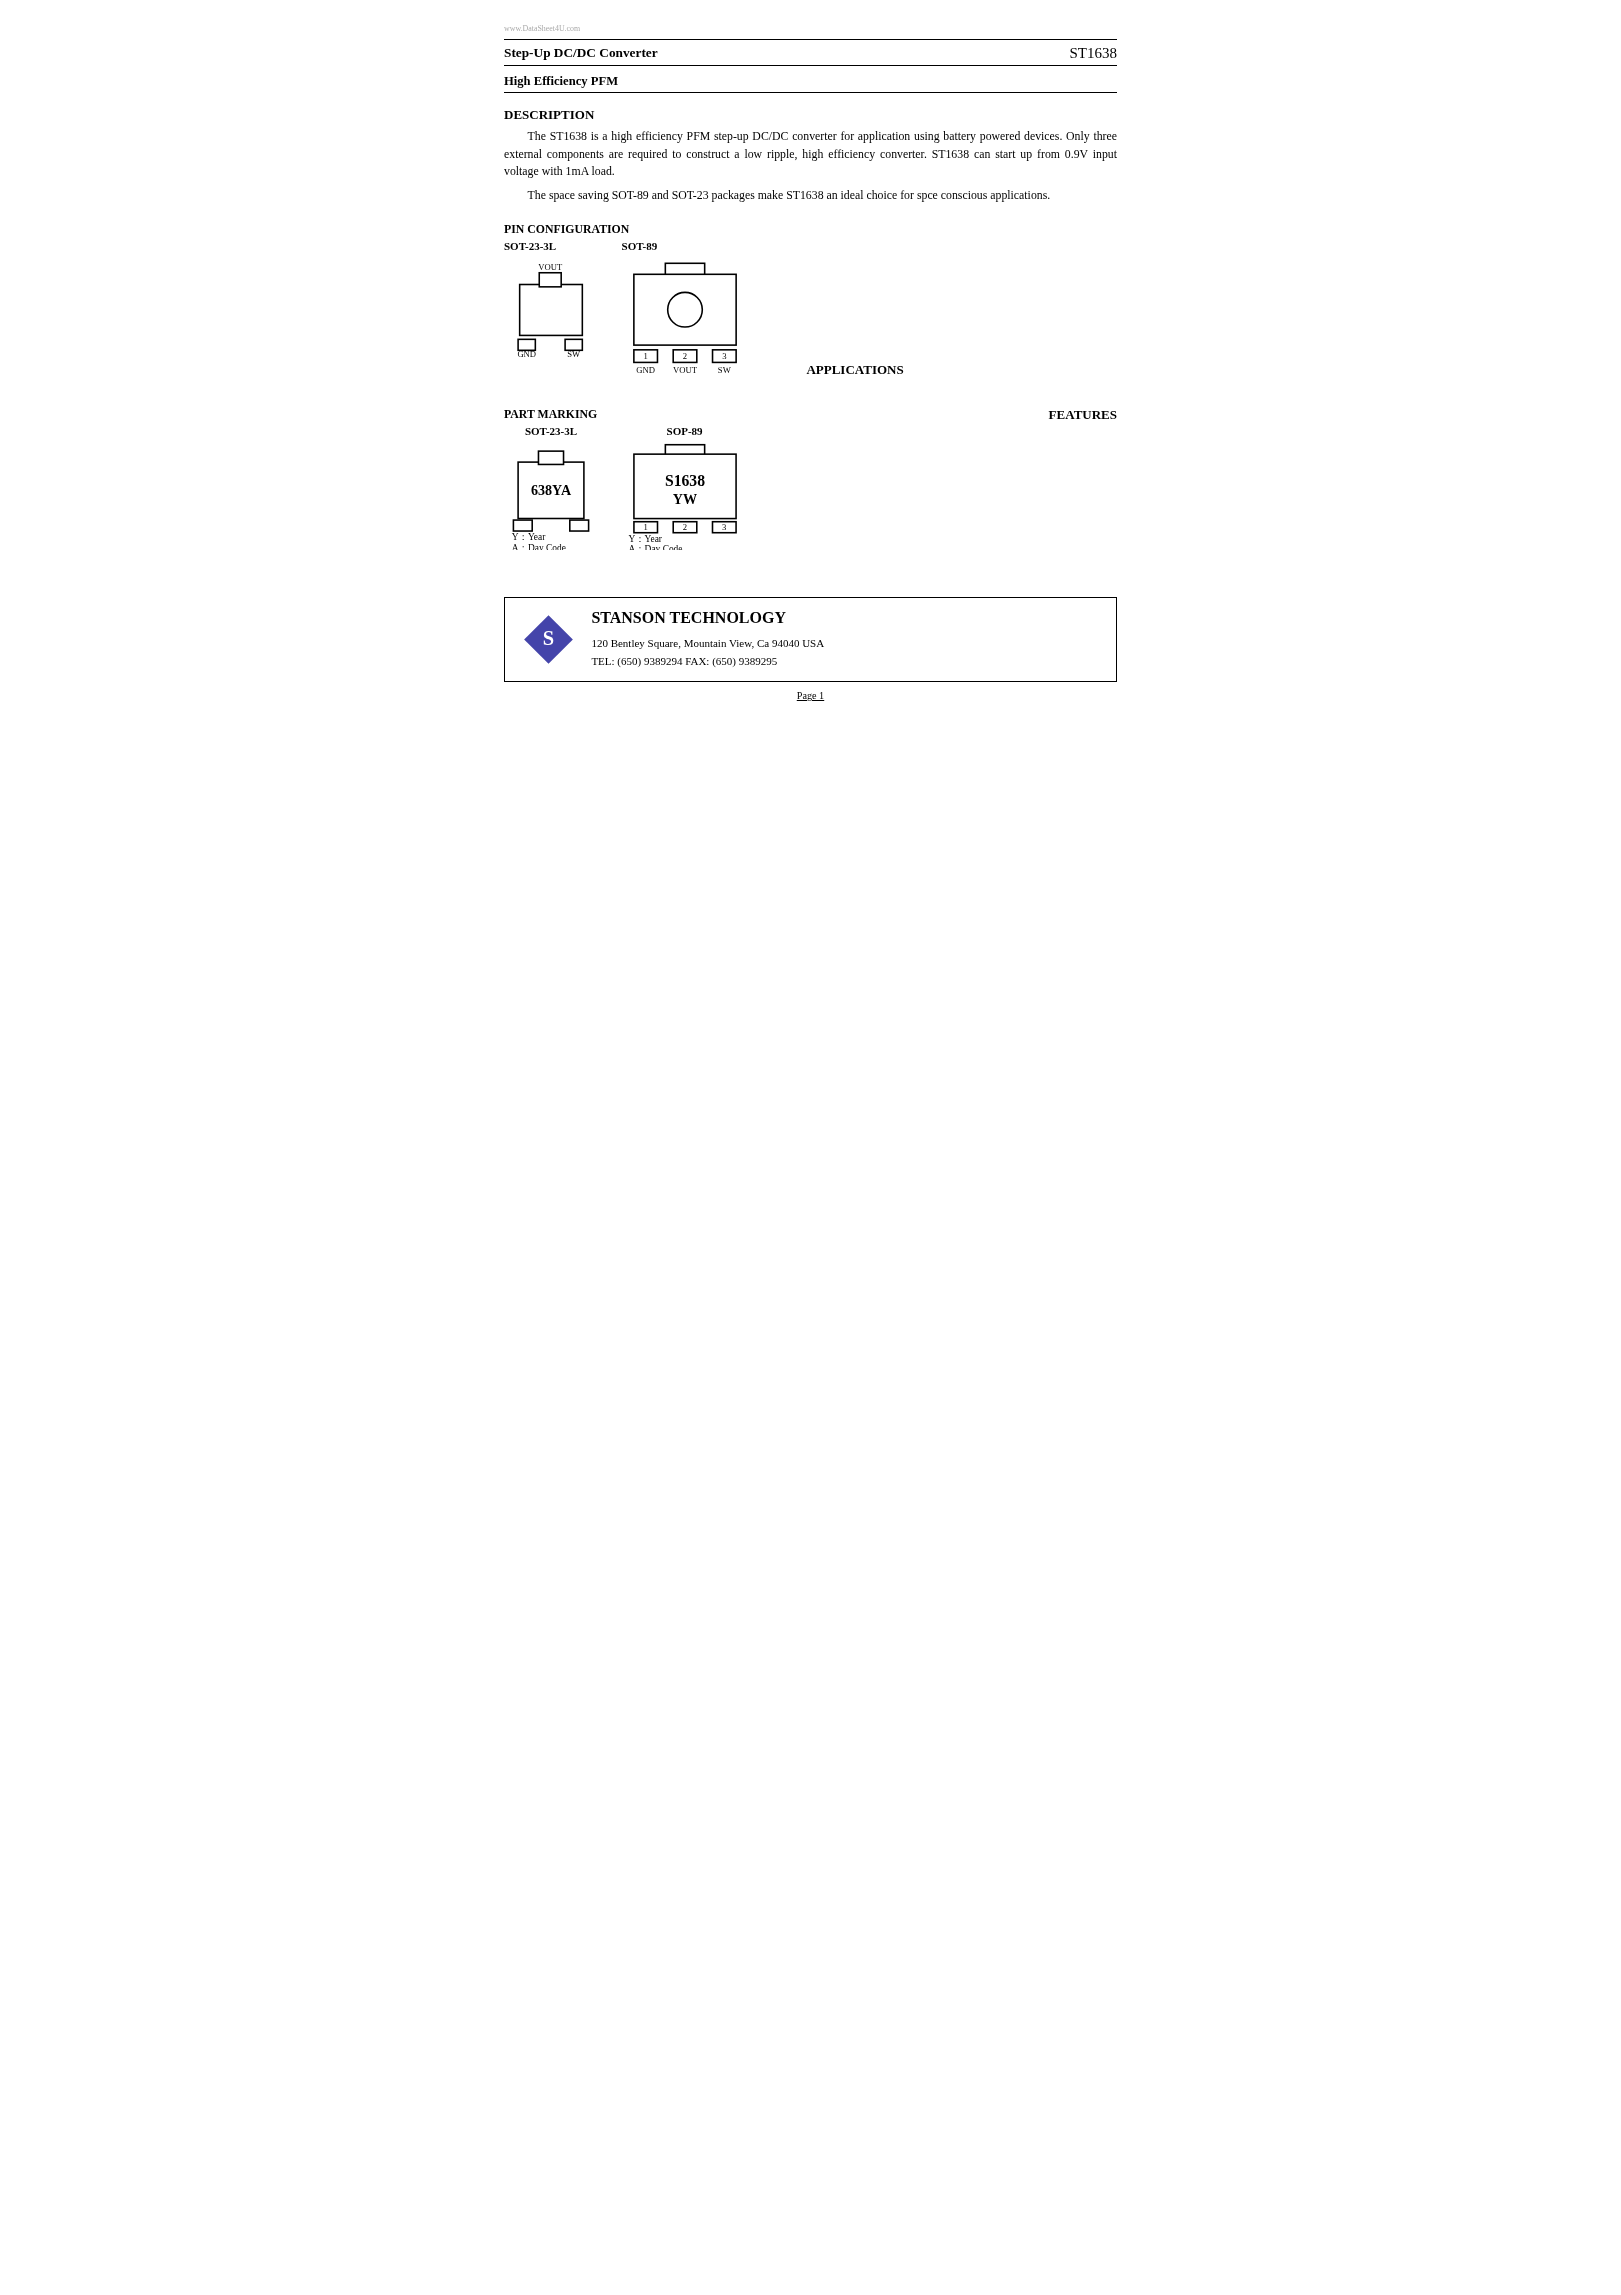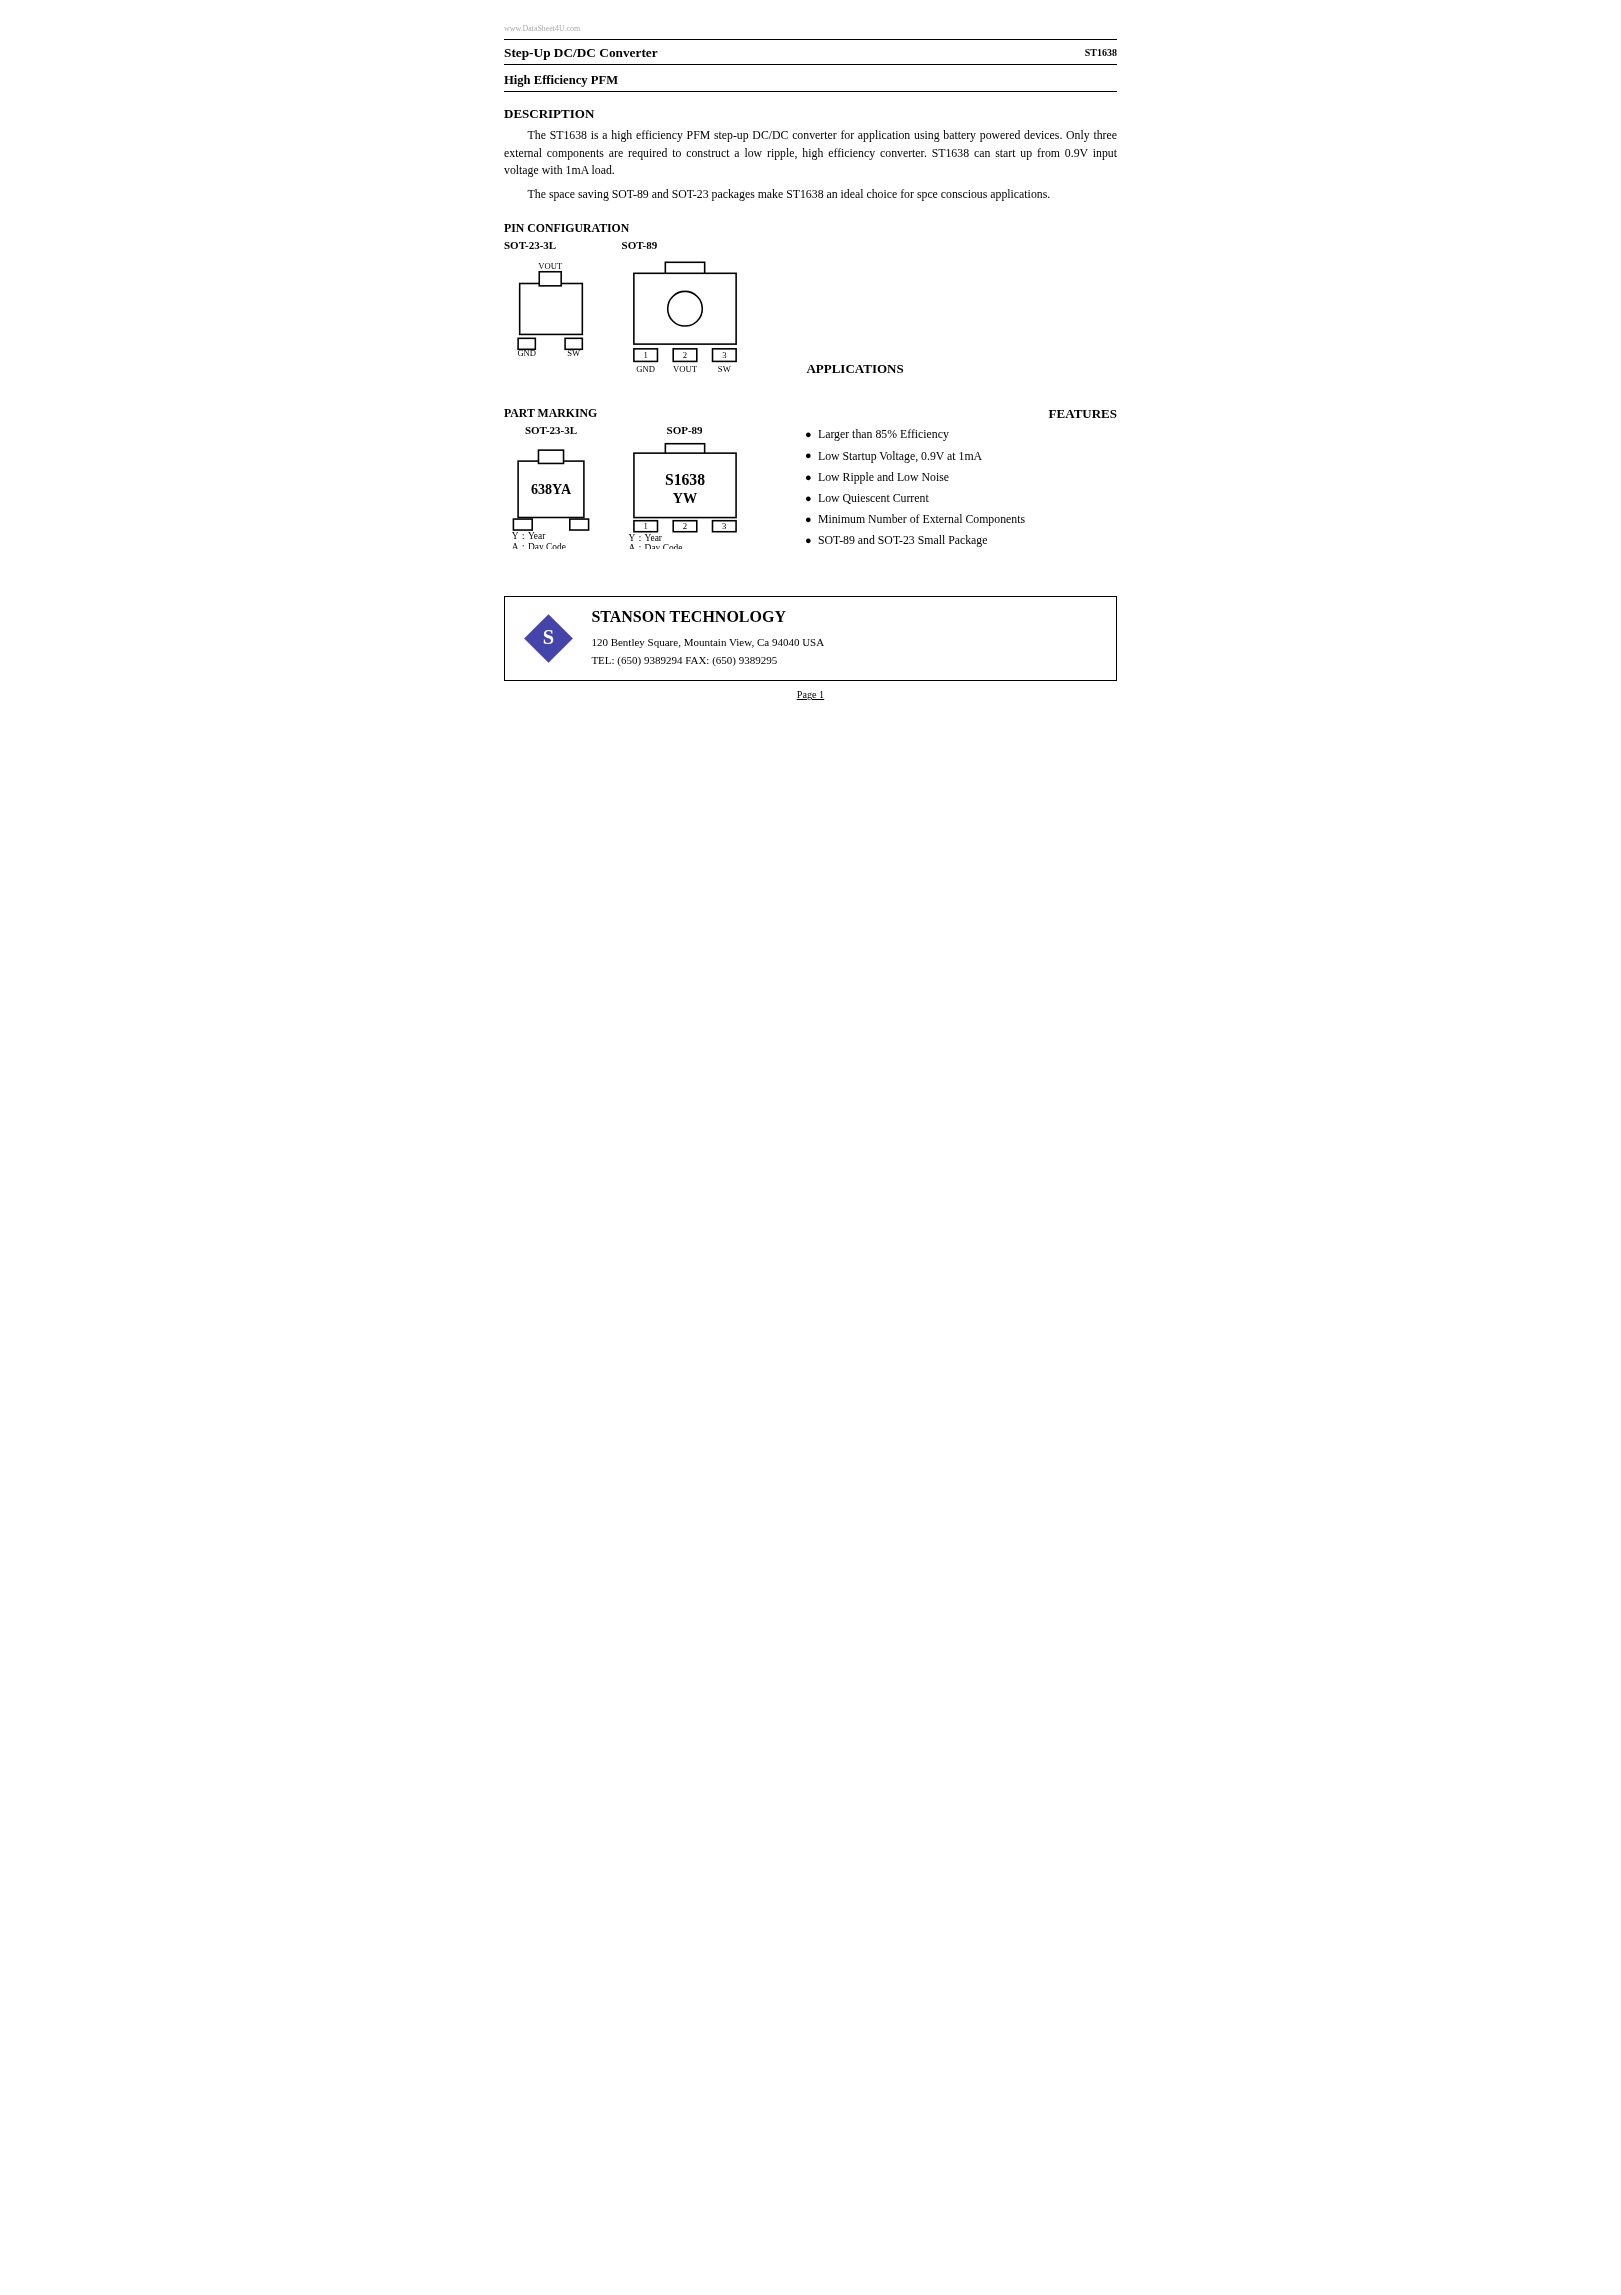--- a/index.html
+++ b/index.html
@@ -24,22 +24,22 @@
       display: flex;
       justify-content: space-between;
       align-items: center;
       margin-bottom: 4.7px;
     }
     .header-line .title-left {
       font-weight: bold;
       font-size: 13.3px;
     }
     .header-line .title-right {
-      font-weight: bold;
-      font-size: 10px;
+      font-weight: normal;
+      font-size: 15px;
       text-align: right;
     }
     .subheader {
       border-bottom: 1.6px solid #000;
       padding: 3.9px 0 3.1px 0;
       margin-bottom: 14px;
     }
     .subheader-text {
       font-weight: bold;
       font-size: 12.6px;
@@ -336,28 +336,20 @@
           <text x="130" y="115" text-anchor="middle" font-size="11" font-family="Times New Roman">3</text>
 
           <text x="8" y="130" font-size="12" font-family="Times New Roman">Y：Year</text>
           <text x="8" y="142" font-size="12" font-family="Times New Roman">A：Day Code</text>
         </svg>
       </div>
     </div>
   </div>
   <div class="pm-right">
     <div class="section-title">FEATURES</div>
-    <ul class="features-list">
-      <li>Larger than 85% Efficiency</li>
-      <li>Low Startup Voltage, 0.9V at 1mA</li>
-      <li>Low Ripple and Low Noise</li>
-      <li>Low Quiescent Current</li>
-      <li>Minimum Number of External Components</li>
-      <li>SOT-89 and SOT-23 Small Package</li>
-    </ul>
   </div>
 </div>
 
 <div class="footer-box">
 
   <svg class="footer-logo" viewBox="0 0 70 70" style="font-size:15px">
     <polygon points="35,4 66,35 35,66 4,35" fill="#4444aa" stroke="none"></polygon>
     <text x="35" y="42" text-anchor="middle" font-size="26" font-weight="bold" fill="white" font-family="Times New Roman">S</text>
   </svg>
   <div class="footer-info">

